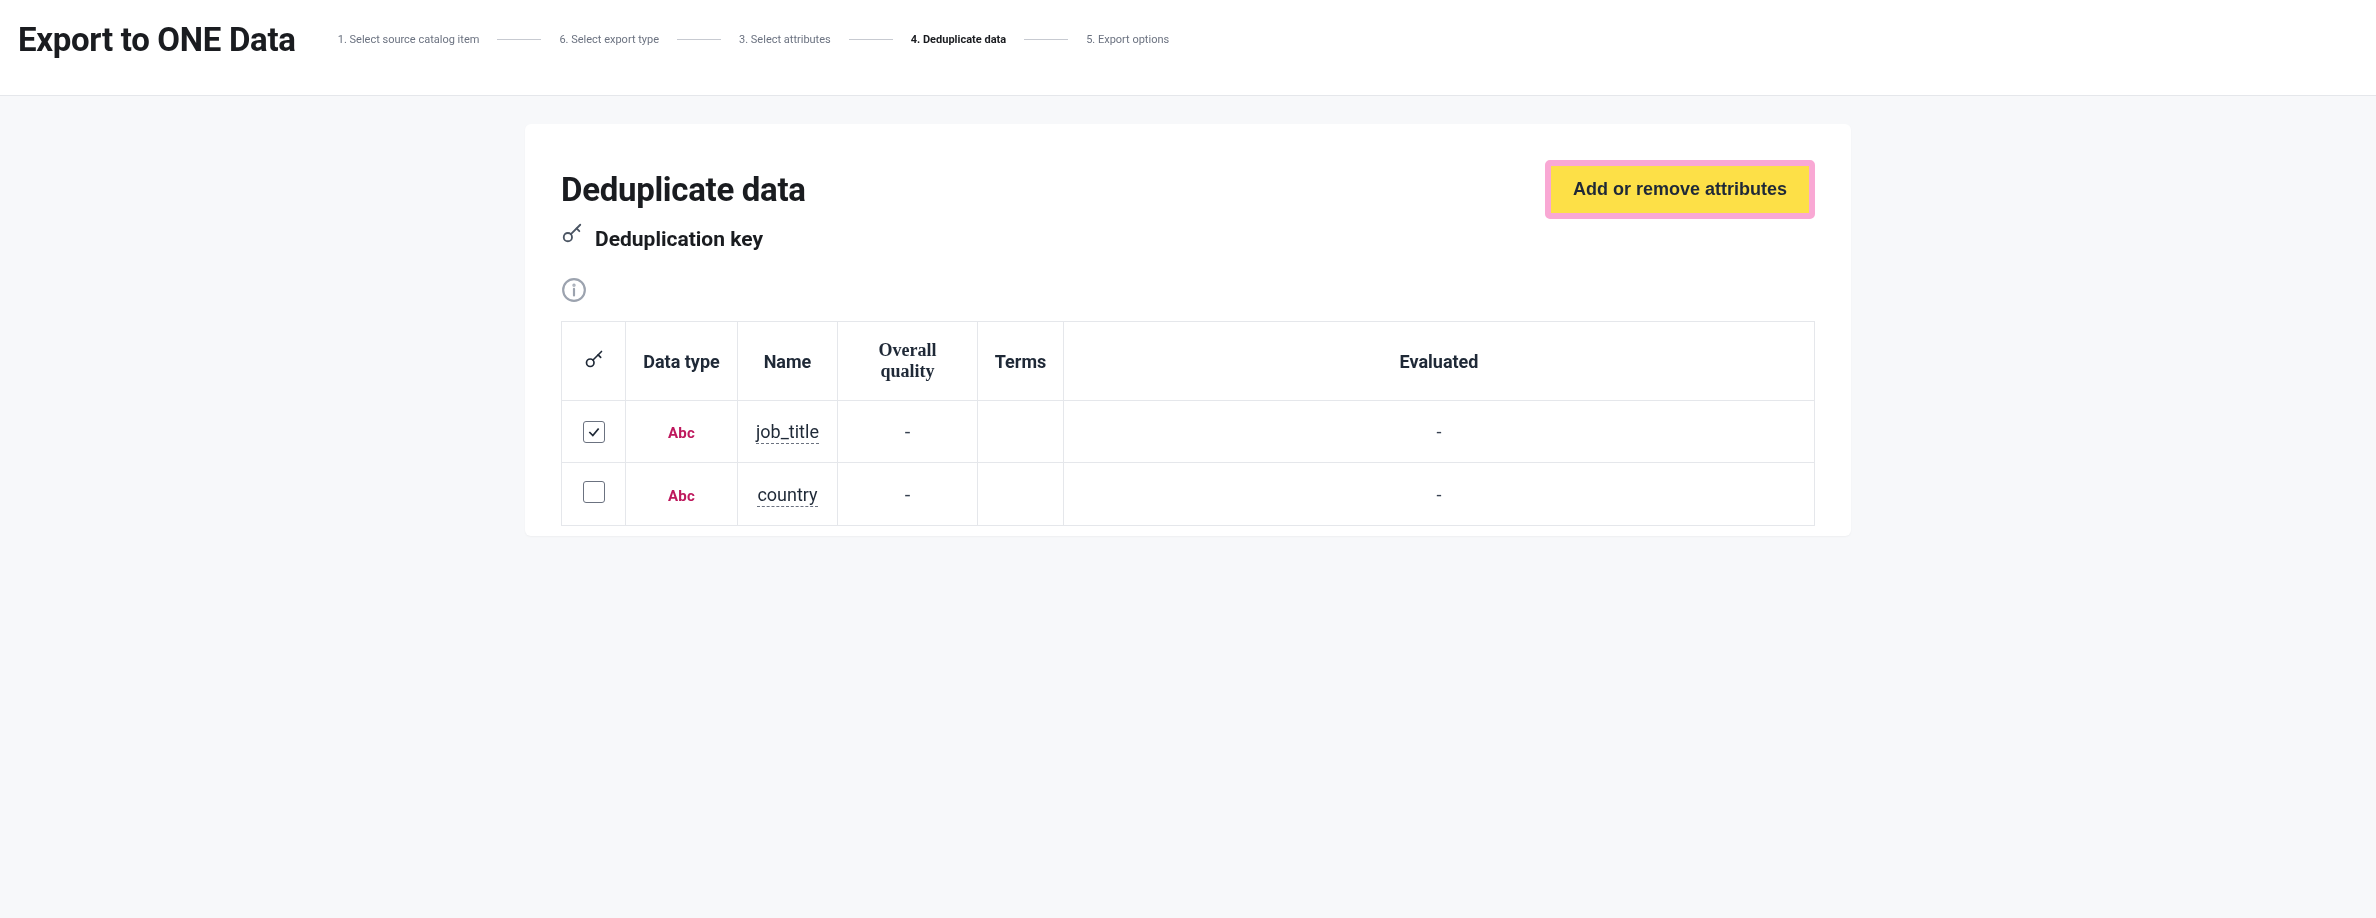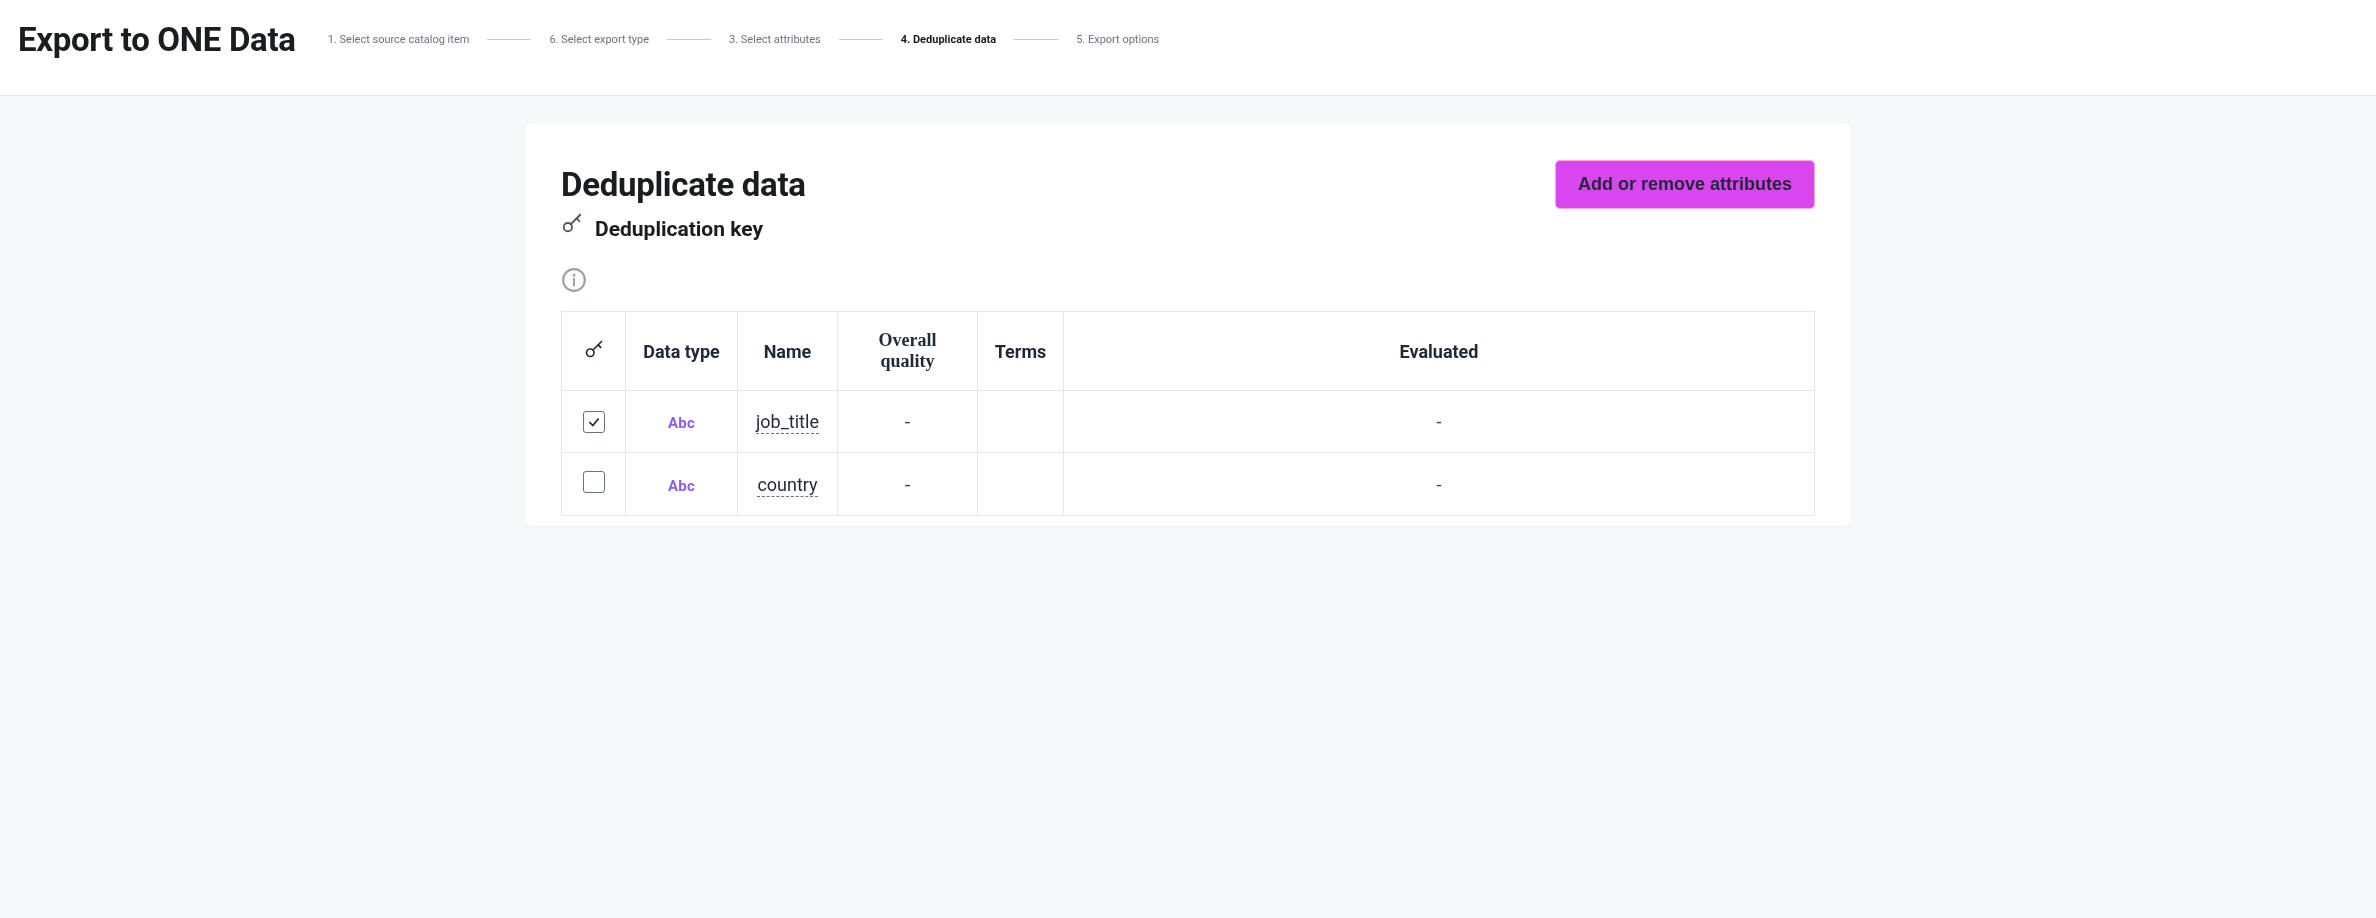--- a/index.html
+++ b/index.html
@@ -12,21 +12,21 @@
       background: #f7f8fa;
       color: #2c2e33;
       font-size: 15px;
     }
     .header {
       background: #ffffff;
       border-bottom: 1px solid #e5e7eb;
       padding: 20px 18px 36px 18px;
       display: flex;
       align-items: center;
-      gap: 32px;
+      gap: 42px;
     }
     .header-title {
       font-size: 33px;
       font-weight: 700;
       color: #1a1c20;
       letter-spacing: -0.3px;
     }
     .steps {
       display: flex;
       align-items: center;
@@ -63,22 +63,22 @@
       justify-content: space-between;
       align-items: center;
     }
     .card-title {
       font-size: 33px;
       font-weight: 700;
       color: #1a1c20;
       letter-spacing: -0.3px;
     }
     .btn-outline {
-      background: #d946ef;
-      border: 1px solid #f9a8d4;
+      background: #fde047;
+      border: 6px solid #f9a8d4;
       border-radius: 5px;
       padding: 13px 22px;
       font-size: 18px;
       font-weight: 600;
       color: #1f2937;
       cursor: pointer;
     }
     .section-heading {
       display: flex;
       align-items: center;
@@ -165,21 +165,21 @@
     .checkbox.checked svg {
       width: 14px;
       height: 14px;
       stroke: #1f2937;
       stroke-width: 3;
       fill: none;
     }
     .type-abc {
       font-size: 15px;
       font-weight: 700;
-      color: #8b5cf6;
+      color: #be185d;
       letter-spacing: 0.3px;
     }
     .name-link {
       color: #1f2937;
       border-bottom: 1px dashed #6b7280;
       cursor: pointer;
       padding-bottom: 1px;
     }
     .th-key-icon svg {
       width: 20px;

